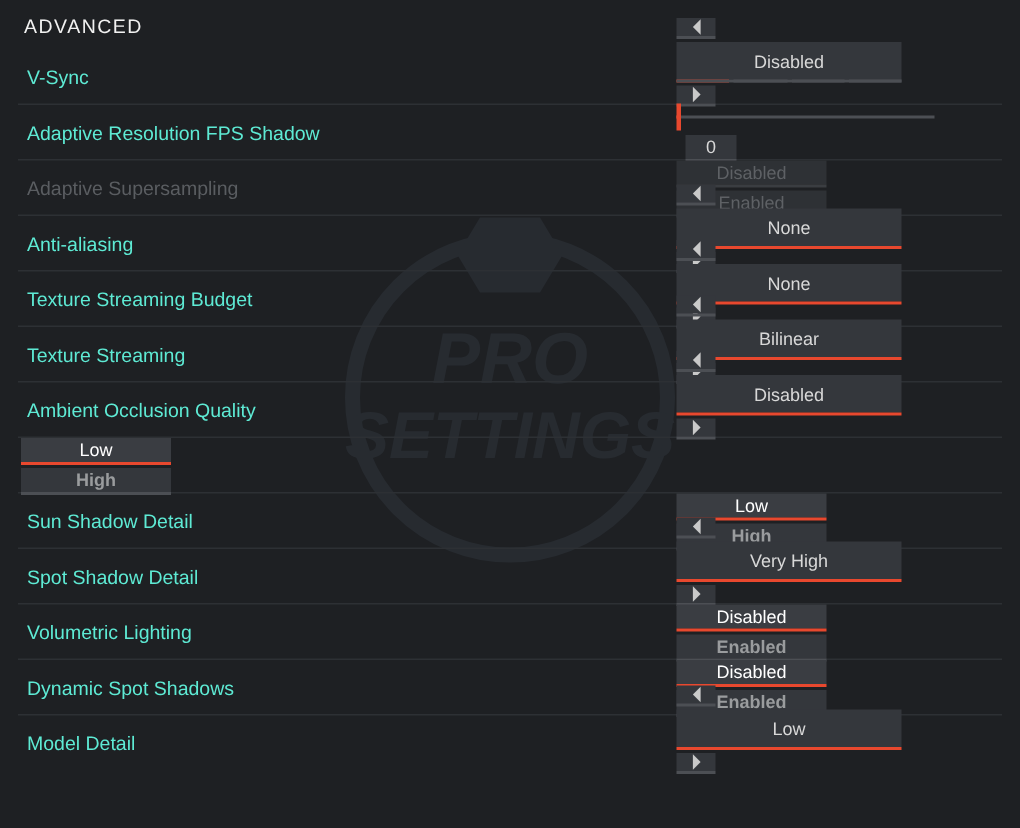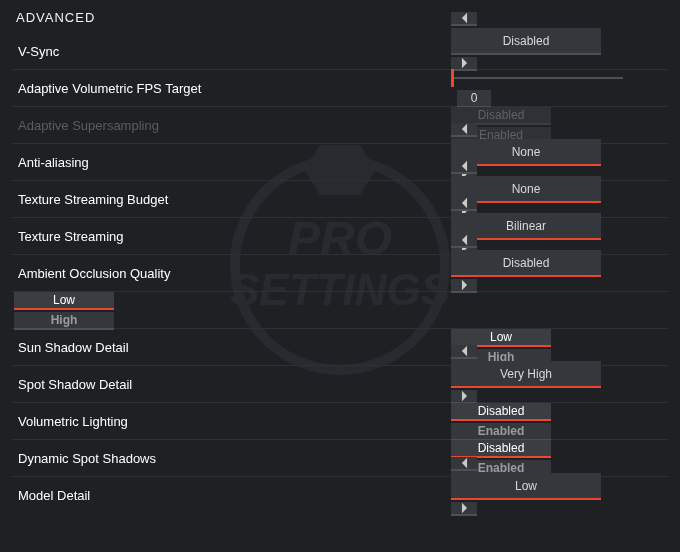--- a/index.html
+++ b/index.html
@@ -39,21 +39,21 @@
     border-bottom: 1px solid #2d3034;
     padding: 0 2px;
   }
   .row.last { border-bottom: none; gap: 12px; }
   .label {
     flex: 1;
     display: flex;
     align-items: center;
     padding-left: 4px;
     font-size: 13px;
-    color: #ffffff;
+    color: #5eead4;
   }
   .disabled-row .label { color: #5a5d61; }
   .controls {
     display: flex;
     align-items: flex-start;
     gap: 4px;
     width: 215px;
     justify-content: flex-end;
     flex-direction: column;
   }
@@ -214,21 +214,21 @@
       </div>
       <div class="arrow">
           <svg viewBox="0 0 10 14">
             <path d="M2 1 L8 7 L2 13 Z"></path>
           </svg>
         </div>
     </div>
   </div>
 
   <div class="row">
-    <div class="label">Adaptive Volumetric FPS Target</div>
+    <div class="label">Adaptive Resolution FPS Shadow</div>
     <div class="controls" style="width:215px;">
       <div class="slider-track">
         <div class="slider-line"></div>
         <div class="slider-fill"></div>
         <div class="slider-handle"></div>
       </div>
       <div class="number-box">0</div>
     </div>
   </div>
 

